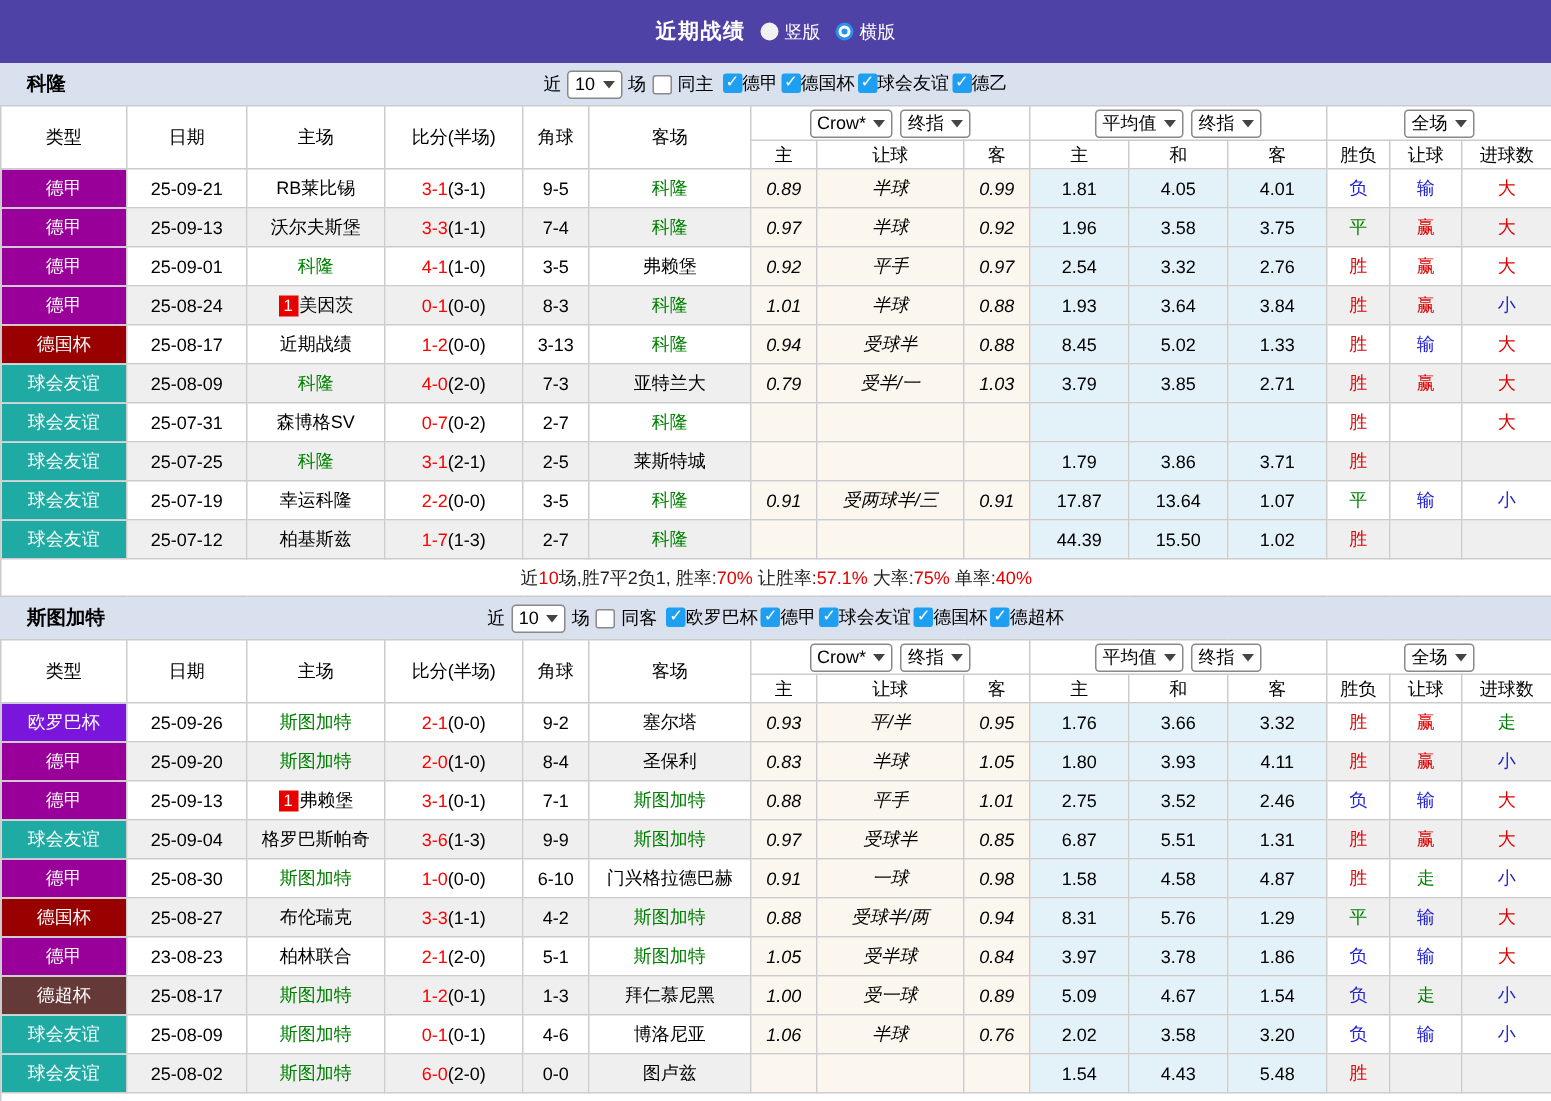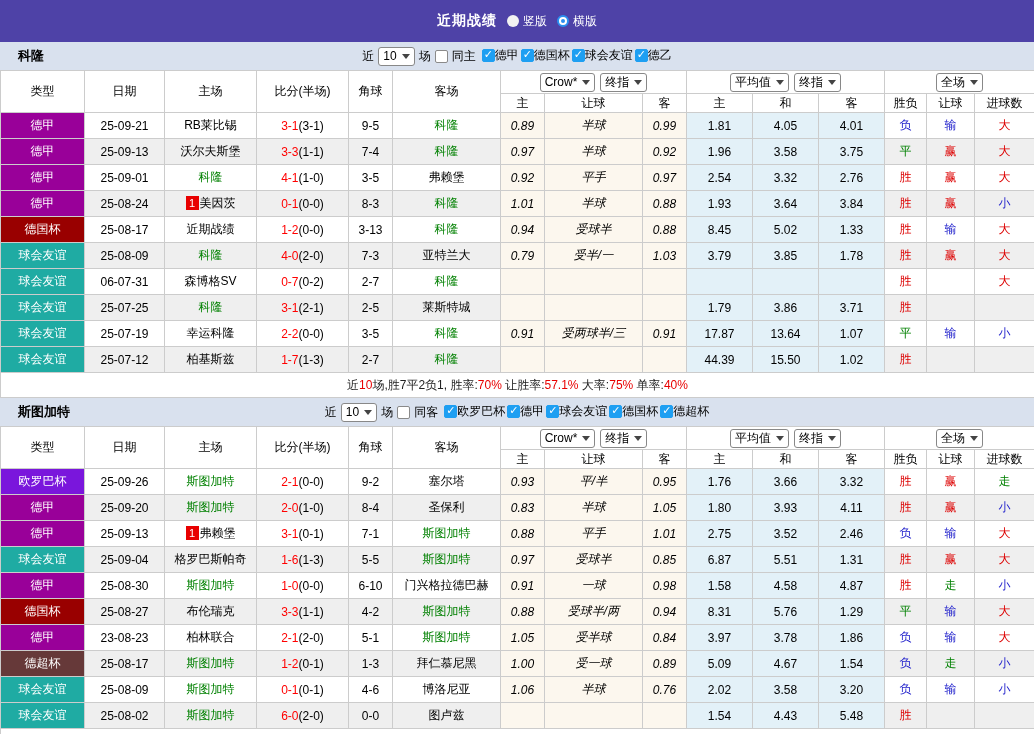--- a/index.html
+++ b/index.html
@@ -272,30 +272,30 @@
           <td>25-08-09</td>
           <td><span class="teamG">科隆</span></td>
           <td><span class="score">4-0</span><span>(2-0)</span></td>
           <td>7-3</td>
           <td><span>亚特兰大</span></td>
           <td class="bg-cream">0.79</td>
           <td class="bg-cream">受半/一</td>
           <td class="bg-cream">1.03</td>
           <td class="bg-blue">3.79</td>
           <td class="bg-blue">3.85</td>
-          <td class="bg-blue">1.78</td>
+          <td class="bg-blue">2.71</td>
           <td class="tx-red">胜</td>
           <td class="tx-red">赢</td>
           <td class="tx-red">大</td>
         </tr>
         <tr>
           <td class="c-type">
             <div class="type-badge" style="background: rgb(31, 171, 163);">球会友谊</div>
           </td>
-          <td>06-07-31</td>
+          <td>25-07-31</td>
           <td><span>森博格SV</span></td>
           <td><span class="score">0-7</span><span>(0-2)</span></td>
           <td>2-7</td>
           <td><span class="teamG">科隆</span></td>
           <td class="bg-cream"></td>
           <td class="bg-cream"></td>
           <td class="bg-cream"></td>
           <td class="bg-blue"></td>
           <td class="bg-blue"></td>
           <td class="bg-blue"></td>
@@ -527,22 +527,22 @@
           <td class="tx-blue">负</td>
           <td class="tx-blue">输</td>
           <td class="tx-red">大</td>
         </tr>
         <tr>
           <td class="c-type">
             <div class="type-badge" style="background: rgb(31, 171, 163);">球会友谊</div>
           </td>
           <td>25-09-04</td>
           <td><span>格罗巴斯帕奇</span></td>
-          <td><span class="score">1-6</span><span>(1-3)</span></td>
-          <td>5-5</td>
+          <td><span class="score">3-6</span><span>(1-3)</span></td>
+          <td>9-9</td>
           <td><span class="teamG">斯图加特</span></td>
           <td class="bg-cream">0.97</td>
           <td class="bg-cream">受球半</td>
           <td class="bg-cream">0.85</td>
           <td class="bg-blue">6.87</td>
           <td class="bg-blue">5.51</td>
           <td class="bg-blue">1.31</td>
           <td class="tx-red">胜</td>
           <td class="tx-red">赢</td>
           <td class="tx-red">大</td>

